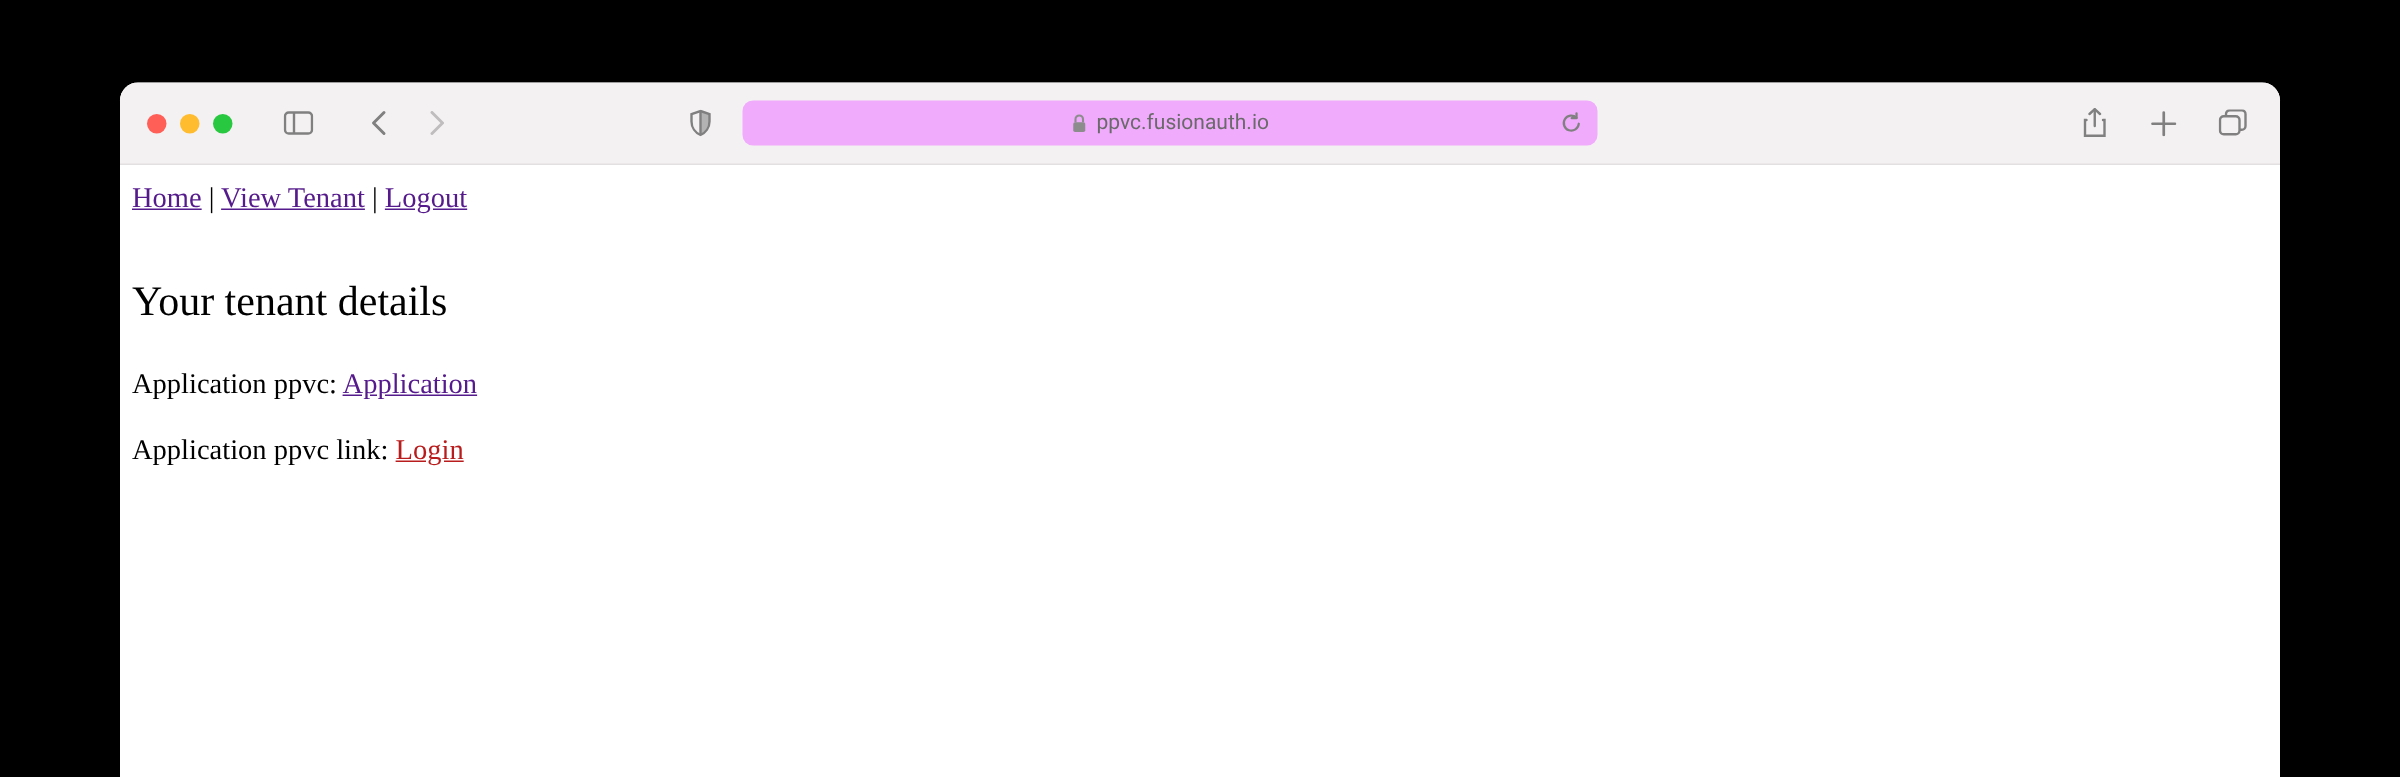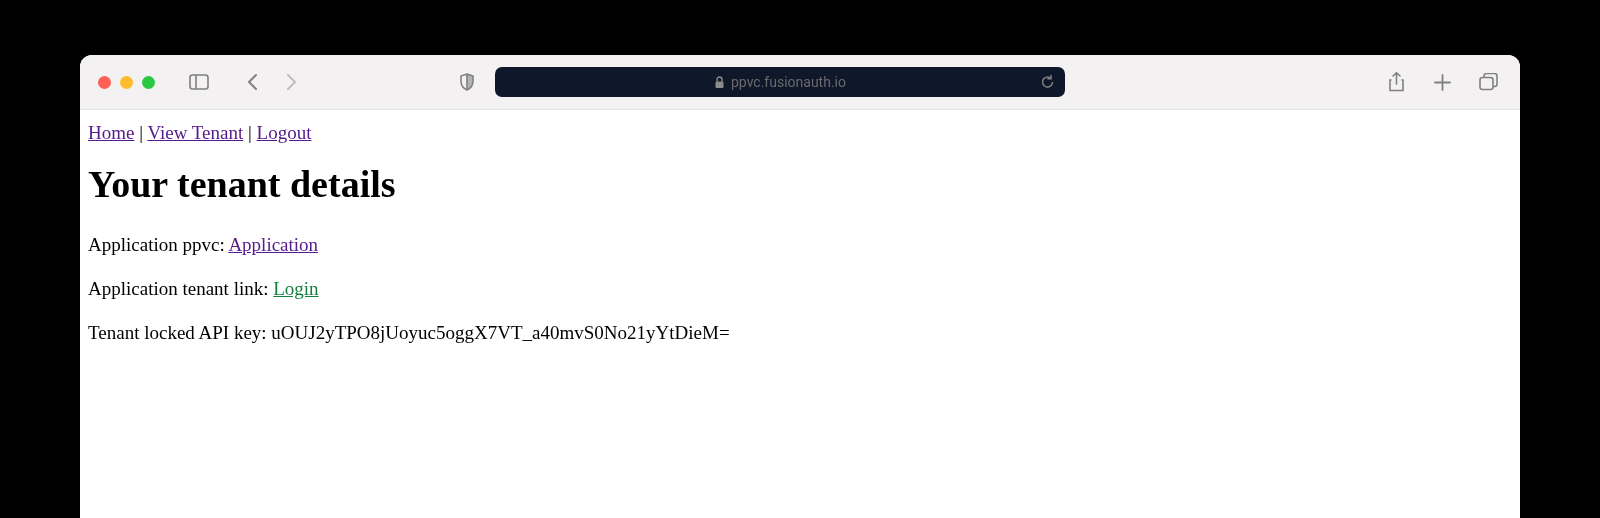--- a/index.html
+++ b/index.html
@@ -58,21 +58,21 @@
     .nav-group {
       display: flex;
       gap: 10px;
       margin-left: 12px;
     }
     .toolbar-spacer-1 { width: 120px; }
     .addressbar {
       flex: 1;
       max-width: 570px;
       height: 30px;
-      background: #0f172a;
+      background: #f0abfc;
       border-radius: 7px;
       display: flex;
       align-items: center;
       justify-content: center;
       position: relative;
       font-size: 14px;
       color: #6a6a6a;
     }
     .addressbar .lock-icon {
       margin-right: 6px;
@@ -91,43 +91,43 @@
       gap: 18px;
       align-items: center;
     }
     .content {
       padding: 12px 8px;
       font-family: "Times New Roman", Times, serif;
       color: #000;
     }
     .nav-links {
       font-size: 19px;
-      margin-bottom: 18px;
+      margin-bottom: 42px;
     }
     .nav-links a {
       color: #551a8b;
       text-decoration: underline;
     }
     .nav-links .sep {
       color: #000;
     }
     h1.page-title {
-      font-size: 38px;
-      font-weight: bold;
+      font-size: 28px;
+      font-weight: normal;
       margin-bottom: 28px;
     }
     .detail-line {
       font-size: 19px;
       margin-bottom: 22px;
     }
     .detail-line a {
       text-decoration: underline;
     }
     .detail-line a.visited { color: #551a8b; }
-    .detail-line a.unvisited { color: #15803d; }
+    .detail-line a.unvisited { color: #b91c1c; }
     svg { display: block; }
   </style>
 </head>
 <body>
 
 <div class="window">
   <div class="toolbar">
     <div class="traffic-lights">
       <div class="traffic-dot dot-red"></div>
       <div class="traffic-dot dot-yellow"></div>
@@ -207,21 +207,18 @@
       <a href="#">Home</a><span class="sep"> | </span><a href="#">View Tenant</a><span class="sep"> | </span><a href="#">Logout</a>
     </div>
 
     <h1 class="page-title">Your tenant details</h1>
 
     <div class="detail-line">
       <span>Application ppvc: </span><a href="#" class="visited">Application</a>
     </div>
 
     <div class="detail-line">
-      <span>Application tenant link: </span><a href="#" class="unvisited">Login</a>
-    </div>
-
-
-    <div class="detail-line">
-      <span>Tenant locked API key: </span><span>uOUJ2yTPO8jUoyuc5oggX7VT_a40mvS0No21yYtDieM=</span>
-    </div>
+      <span>Application ppvc link: </span><a href="#" class="unvisited">Login</a>
+    </div>
+
+
   </div>
 </div>
 
 </body></html>

